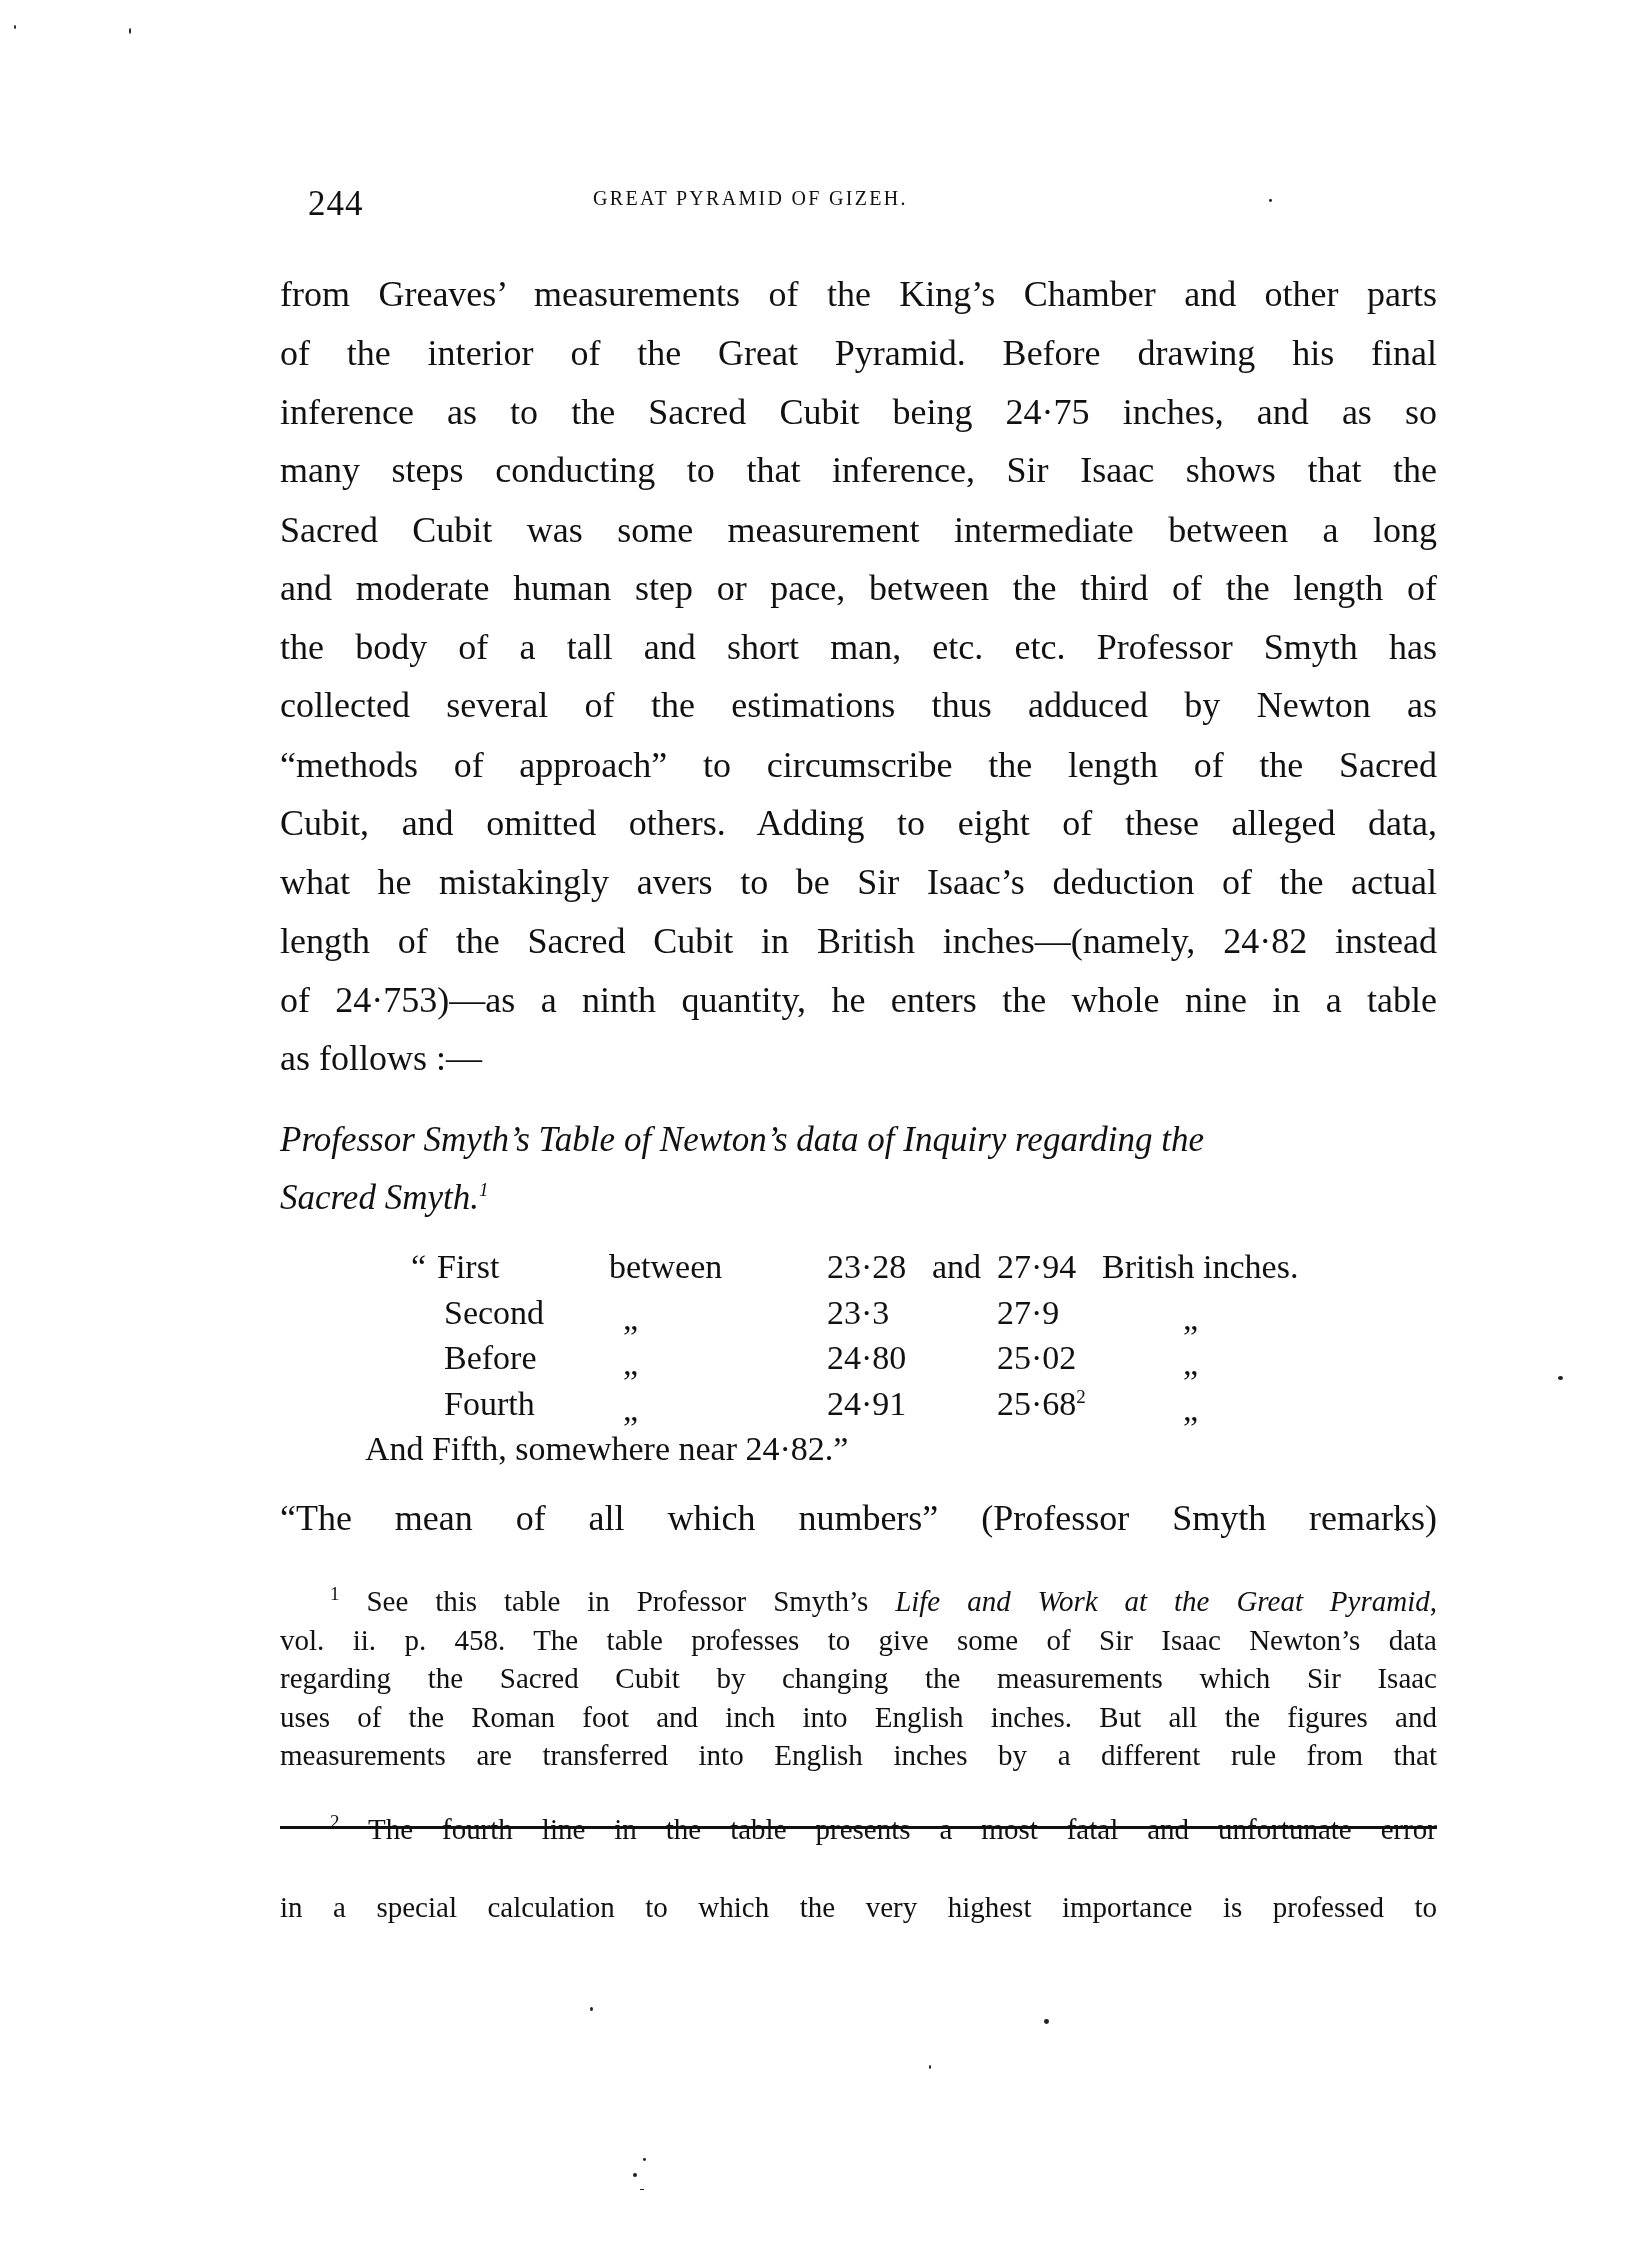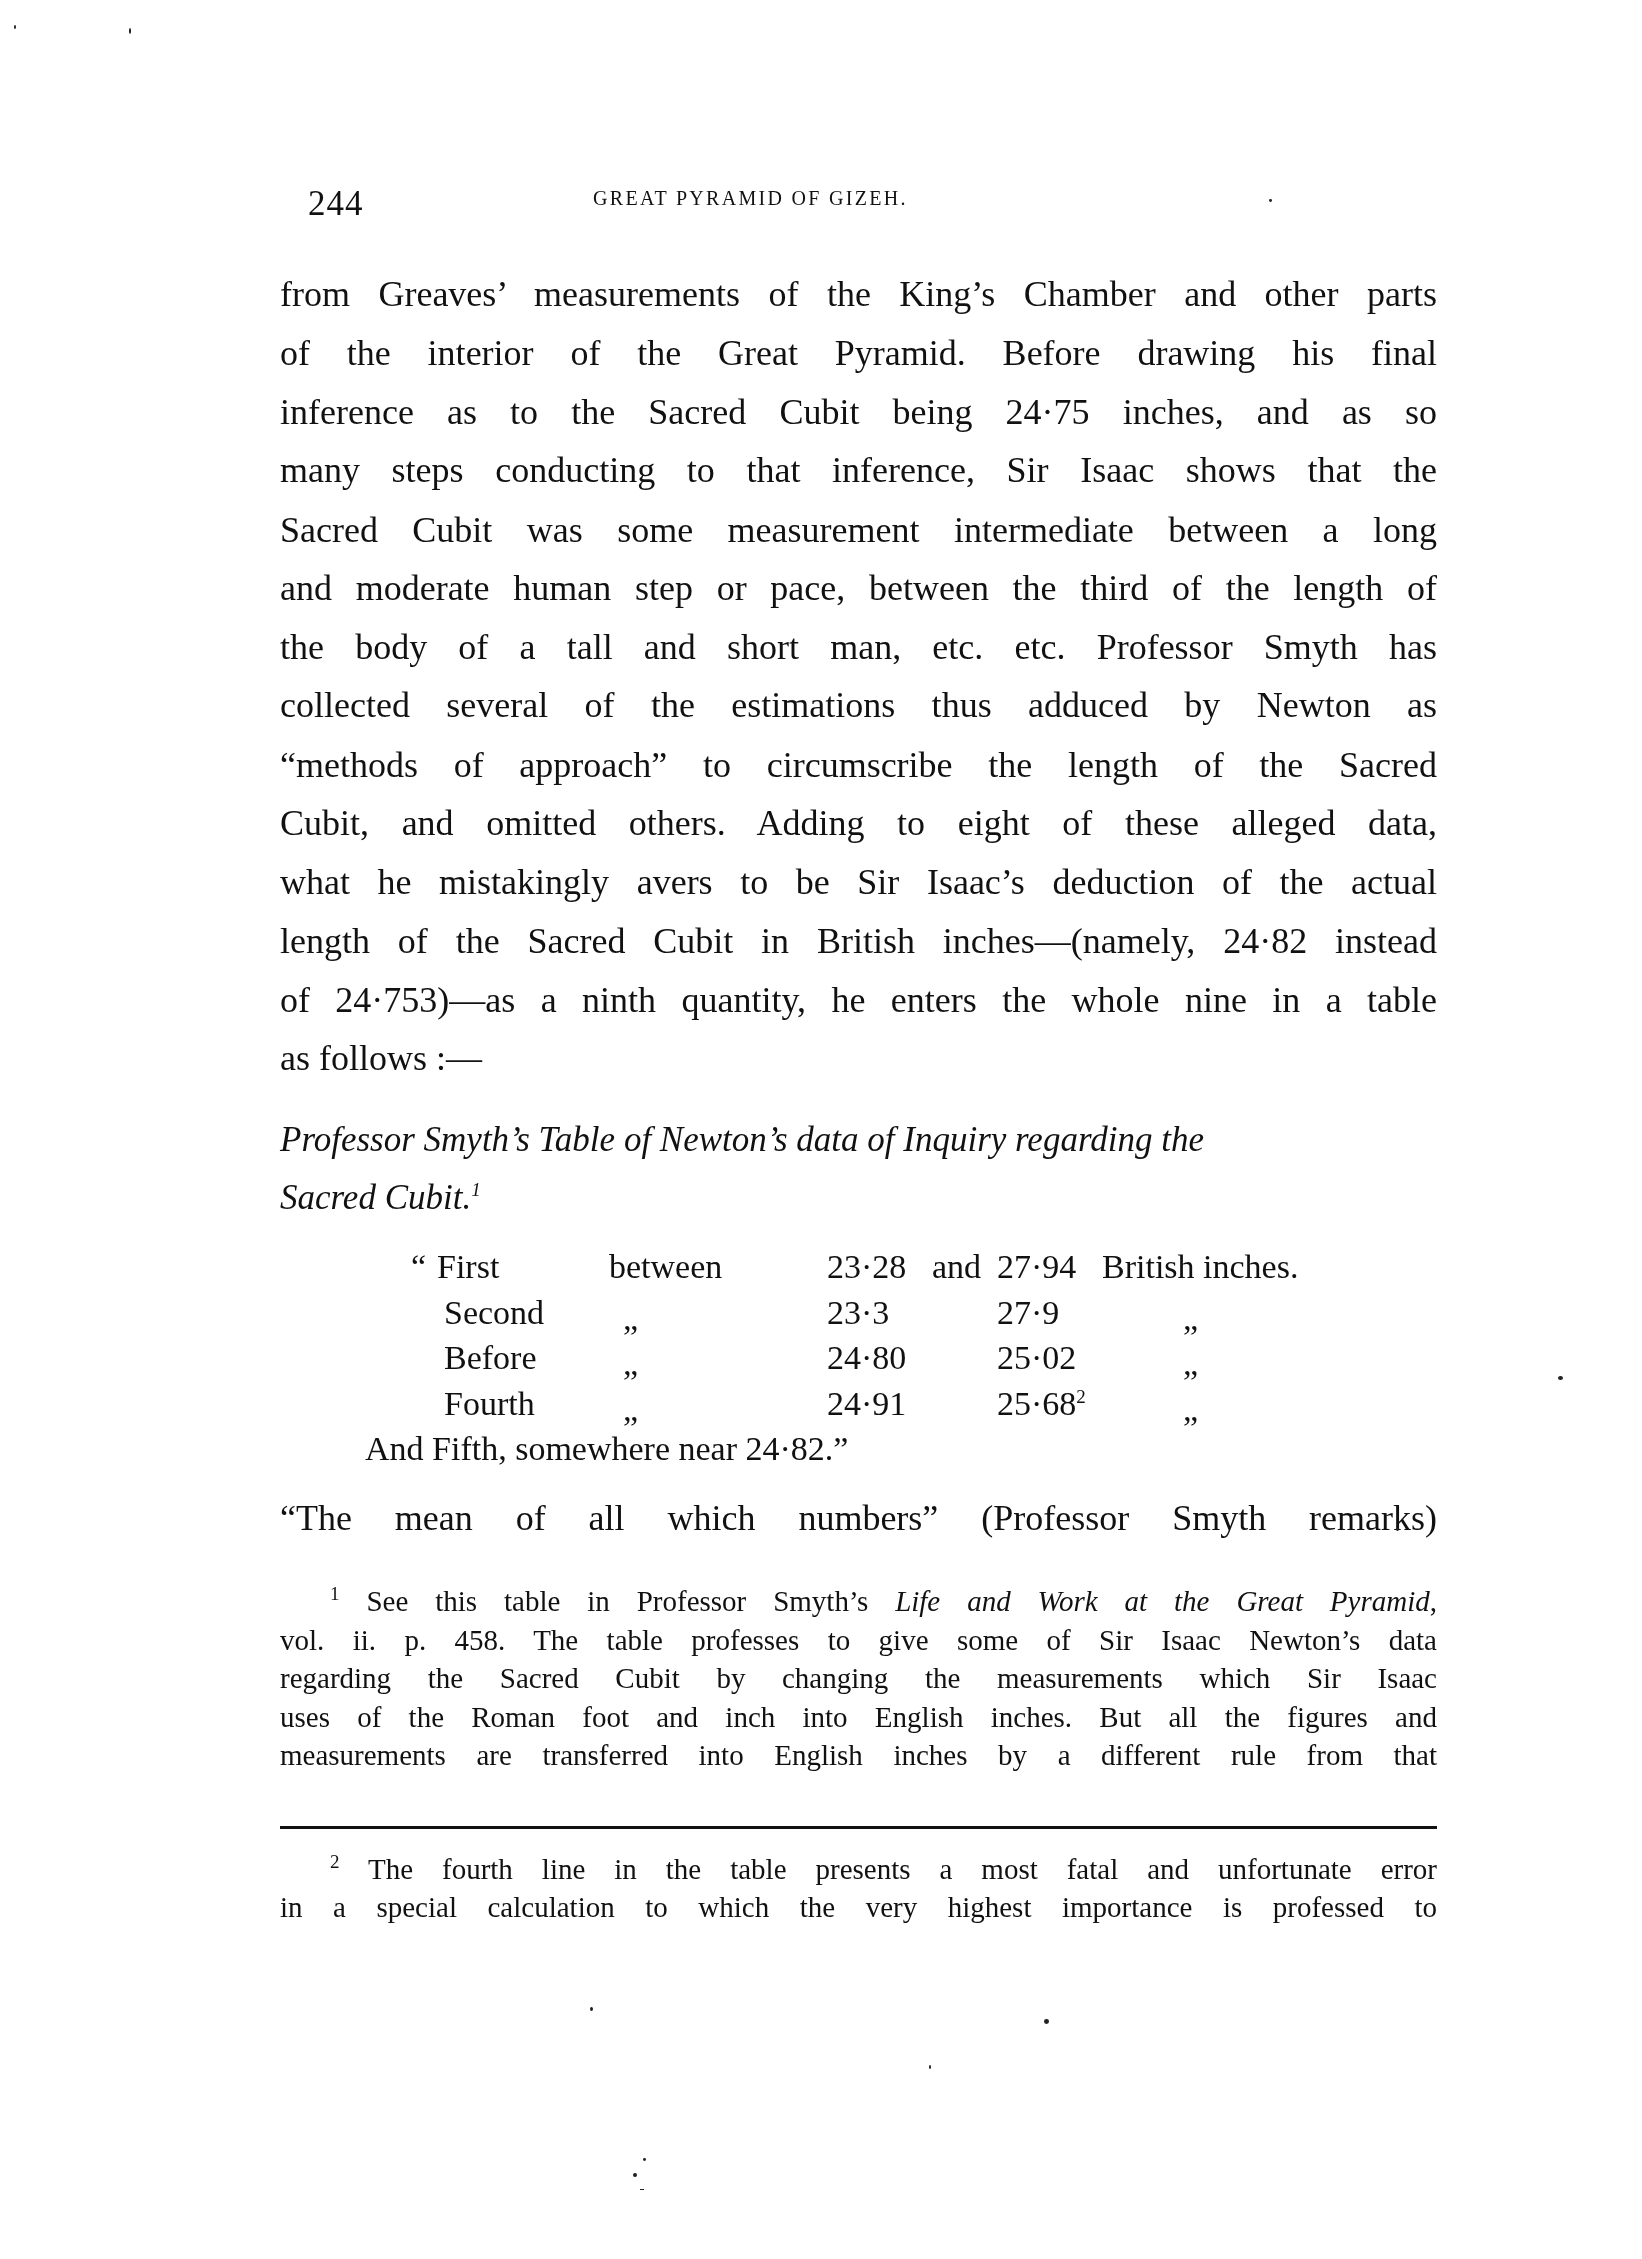--- a/index.html
+++ b/index.html
@@ -40,21 +40,21 @@
   <div class="body-line" style="top:684px">collected several of the estimations thus adduced by Newton as</div>
   <div class="body-line" style="top:744px">“methods of approach” to circumscribe the length of the Sacred</div>
   <div class="body-line" style="top:802px">Cubit, and omitted others.  Adding to eight of these alleged data,</div>
   <div class="body-line" style="top:861px">what he mistakingly avers to be Sir Isaac’s deduction of the actual</div>
   <div class="body-line" style="top:920px">length of the Sacred Cubit in British inches—(namely, 24·82 instead</div>
   <div class="body-line" style="top:979px">of 24·753)—as a ninth quantity, he enters the whole nine in a table</div>
   <div class="body-line last" style="top:1037px">as follows :—</div>
 </div>
 
 <div class="caption" style="top:1120px">Professor Smyth’s Table of Newton’s data of Inquiry regarding the</div>
-<div class="caption" style="top:1178px"><span>Sacred Cubit.</span><span class="sup">1</span></div>
+<div class="caption" style="top:1178px"><span>Sacred Smyth.</span><span class="sup">1</span></div>
 
 <div>
   <div>
     <span class="tcell" style="left:411px;top:1248px">“</span>
     <span class="tcell" style="left:437px;top:1248px">First</span>
     <span class="tcell" style="left:609px;top:1248px">between</span>
     <span class="tcell" style="left:827px;top:1248px">23·28</span>
     <span class="tcell" style="left:932px;top:1248px">and</span>
     <span class="tcell" style="left:997px;top:1248px">27·94</span>
     <span class="tcell" style="left:1102px;top:1248px">British inches.</span>
@@ -89,21 +89,21 @@
   <div class="fn-line indent" style="top:1584px"><span class="fn-mark">1</span> <span>See this table in Professor Smyth’s </span><i>Life and Work at the Great Pyramid</i><span>,</span></div>
   <div class="fn-line" style="top:1623px">vol. ii. p. 458.  The table professes to give some of Sir Isaac Newton’s data</div>
   <div class="fn-line" style="top:1661px">regarding the Sacred Cubit by changing the measurements which Sir Isaac</div>
   <div class="fn-line" style="top:1700px">uses of the Roman foot and inch into English inches.  But all the figures and</div>
   <div class="fn-line" style="top:1738px">measurements are transferred into English inches by a different rule from that</div>
 </div>
 
 <div class="rule"></div>
 
 <div>
-  <div class="fn-line indent" style="top:1852px"><span class="fn-mark">2</span> <span>The fourth line in the table presents a most fatal and unfortunate error</span></div>
+  <div class="fn-line indent" style="top:1812px"><span class="fn-mark">2</span> <span>The fourth line in the table presents a most fatal and unfortunate error</span></div>
   <div class="fn-line" style="top:1890px">in a special calculation to which the very highest importance is professed to</div>
 </div>
 
 <div class="speck" style="left:14.3px;top:25px;width:1.9px;height:3.8px"></div>
 <div class="speck" style="left:129px;top:28px;width:1.9px;height:5.7px"></div>
 <div class="speck" style="left:1269px;top:199px;width:2.9px;height:2.9px"></div>
 <div class="speck" style="left:1396px;top:1528px;width:2.9px;height:2.9px"></div>
 <div class="speck" style="left:1558px;top:1376px;width:4.8px;height:3.8px"></div>
 <div class="speck" style="left:590px;top:2007px;width:2.9px;height:3.8px"></div>
 <div class="speck" style="left:1044px;top:2019px;width:4.8px;height:4.8px"></div>

